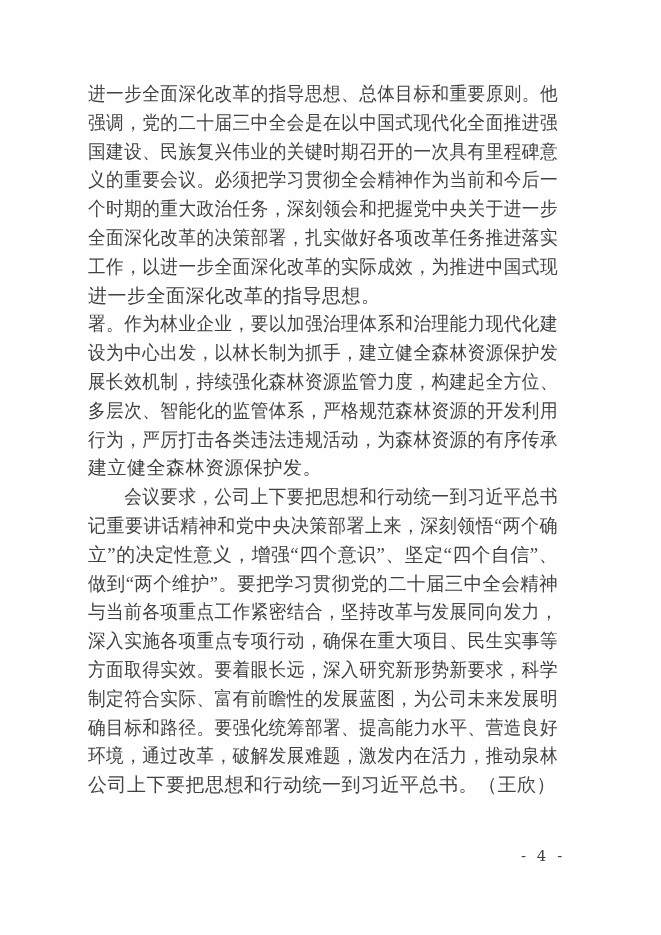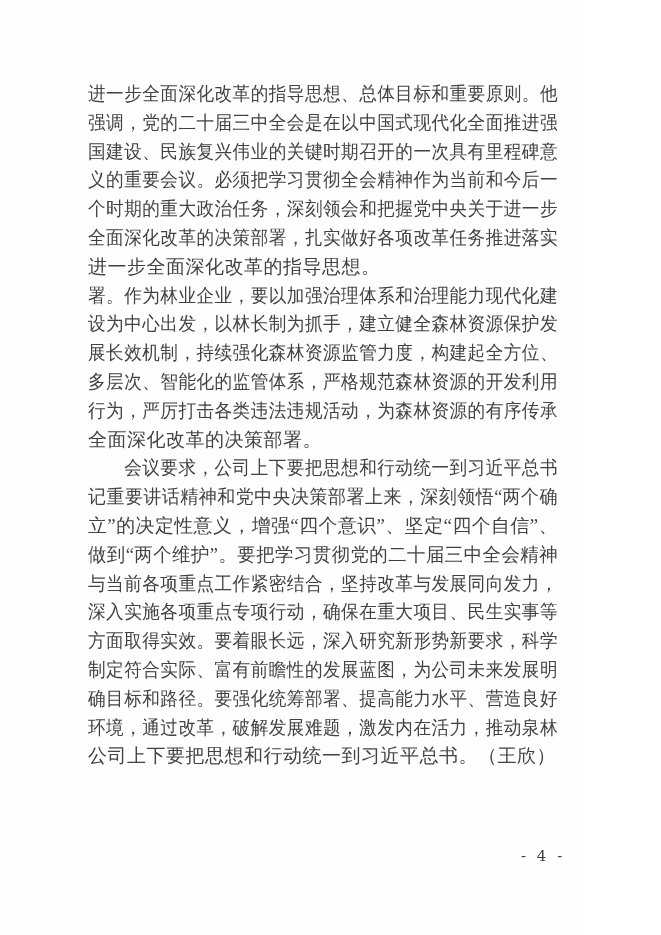--- a/index.html
+++ b/index.html
@@ -51,27 +51,28 @@
 <body>
 
 <div class="page" style="--paper: #fefefe; --ink: #424242;">
   <div class="text-block">
       <div class="line"><span class="line-text" style="transform: scaleX(0.927022);">进一步全面深化改革的指导思想、总体目标和重要原则。他</span></div>
       <div class="line"><span class="line-text" style="transform: scaleX(0.927022);">强调，党的二十届三中全会是在以中国式现代化全面推进强</span></div>
       <div class="line"><span class="line-text" style="transform: scaleX(0.927022);">国建设、民族复兴伟业的关键时期召开的一次具有里程碑意</span></div>
       <div class="line"><span class="line-text" style="transform: scaleX(0.927022);">义的重要会议。必须把学习贯彻全会精神作为当前和今后一</span></div>
       <div class="line"><span class="line-text" style="transform: scaleX(0.927022);">个时期的重大政治任务，深刻领会和把握党中央关于进一步</span></div>
       <div class="line"><span class="line-text" style="transform: scaleX(0.927022);">全面深化改革的决策部署，扎实做好各项改革任务推进落实</span></div>
+      <div class="line"><span class="line-text" style="transform: scaleX(0.927022);">工作，以进一步全面深化改革的实际成效，为推进中国式现</span></div>
       <div class="line para-end"><span class="line-text">进一步全面深化改革的指导思想。</span></div>
       <div class="line"><span class="line-text" style="transform: scaleX(0.927022);">署。作为林业企业，要以加强治理体系和治理能力现代化建</span></div>
       <div class="line"><span class="line-text" style="transform: scaleX(0.927022);">设为中心出发，以林长制为抓手，建立健全森林资源保护发</span></div>
       <div class="line"><span class="line-text" style="transform: scaleX(0.927022);">展长效机制，持续强化森林资源监管力度，构建起全方位、</span></div>
       <div class="line"><span class="line-text" style="transform: scaleX(0.927022);">多层次、智能化的监管体系，严格规范森林资源的开发利用</span></div>
       <div class="line"><span class="line-text" style="transform: scaleX(0.927022);">行为，严厉打击各类违法违规活动，为森林资源的有序传承</span></div>
-      <div class="line para-end"><span class="line-text">全面深化改革的决策部署。</span></div>
+      <div class="line para-end"><span class="line-text">建立健全森林资源保护发。</span></div>
       <div class="line"><span class="line-text" style="transform: scaleX(0.927022);">　　会议要求，公司上下要把思想和行动统一到习近平总书</span></div>
       <div class="line"><span class="line-text" style="transform: scaleX(0.946746);">记重要讲话精神和党中央决策部署上来，深刻领悟“两个确</span></div>
       <div class="line"><span class="line-text" style="transform: scaleX(0.992248);">立”的决定性意义，增强“四个意识”、坚定“四个自信”、</span></div>
       <div class="line"><span class="line-text" style="transform: scaleX(0.967327);">做到“两个维护”。要把学习贯彻党的二十届三中全会精神</span></div>
       <div class="line"><span class="line-text" style="transform: scaleX(0.927022);">与当前各项重点工作紧密结合，坚持改革与发展同向发力，</span></div>
       <div class="line"><span class="line-text" style="transform: scaleX(0.927022);">深入实施各项重点专项行动，确保在重大项目、民生实事等</span></div>
       <div class="line"><span class="line-text" style="transform: scaleX(0.927022);">方面取得实效。要着眼长远，深入研究新形势新要求，科学</span></div>
       <div class="line"><span class="line-text" style="transform: scaleX(0.927022);">制定符合实际、富有前瞻性的发展蓝图，为公司未来发展明</span></div>
       <div class="line"><span class="line-text" style="transform: scaleX(0.927022);">确目标和路径。要强化统筹部署、提高能力水平、营造良好</span></div>
       <div class="line"><span class="line-text" style="transform: scaleX(0.927022);">环境，通过改革，破解发展难题，激发内在活力，推动泉林</span></div>

